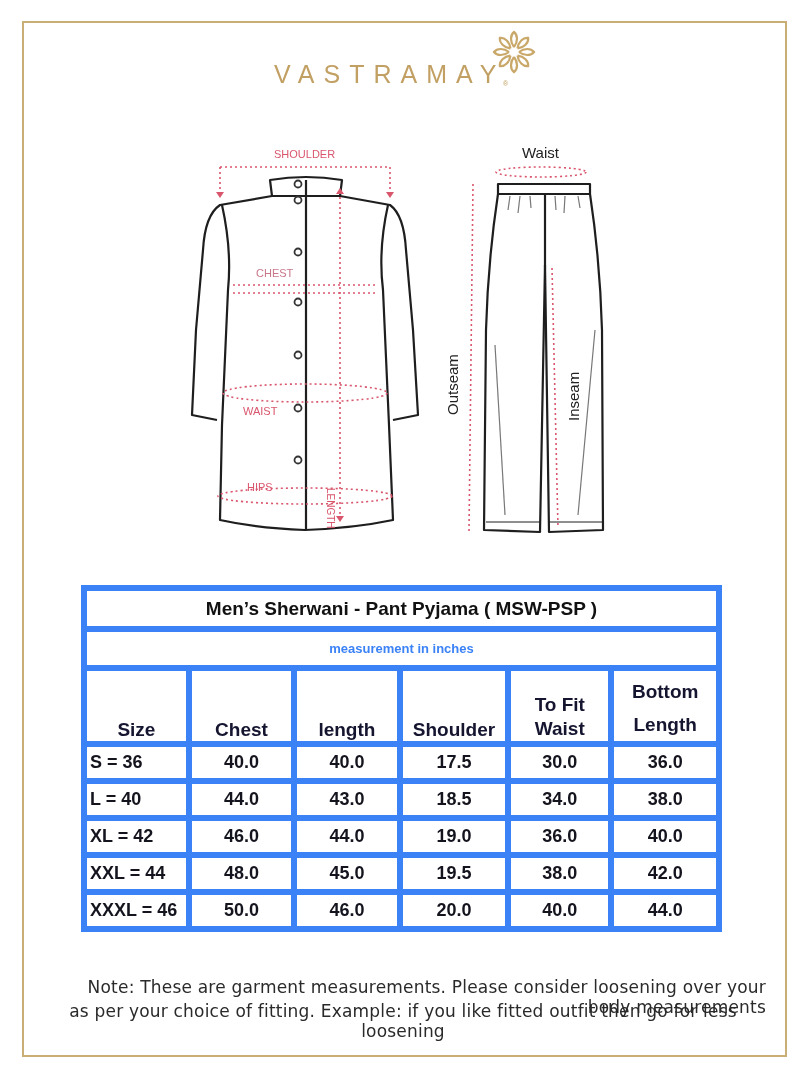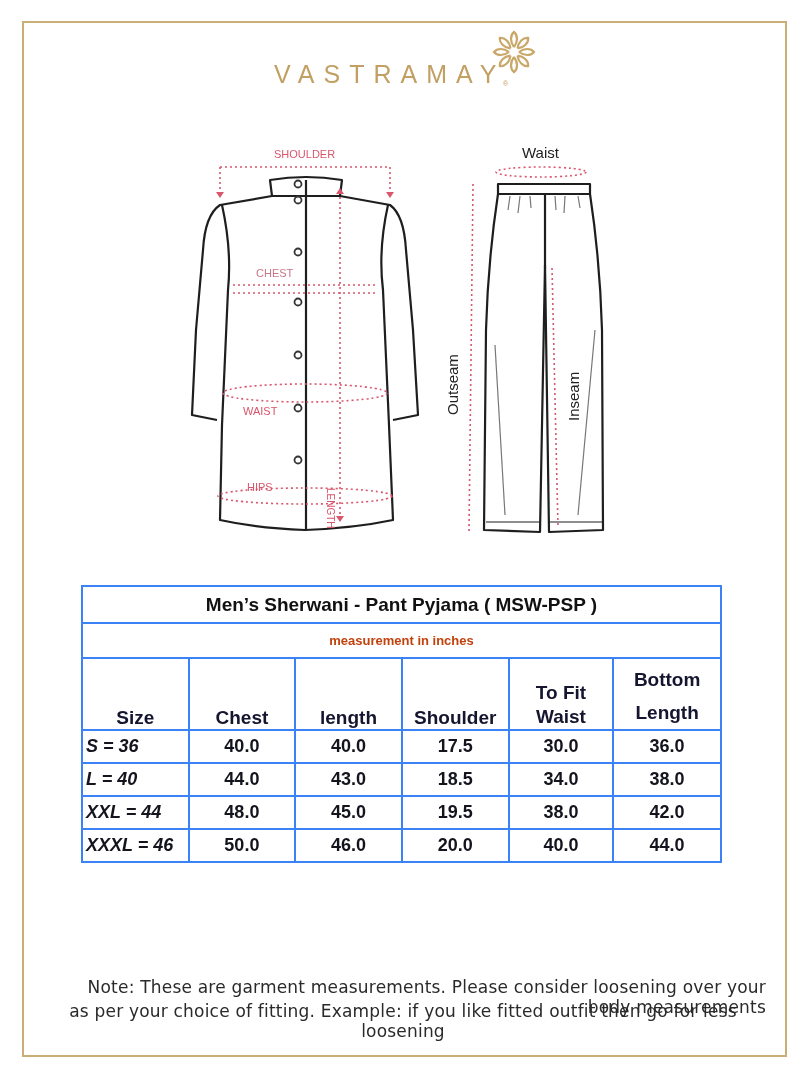--- a/index.html
+++ b/index.html
@@ -6,27 +6,27 @@
   body { width: 810px; height: 1080px; position: relative; overflow: hidden; font-family: "DejaVu Sans", sans-serif; }
   .frame { position: absolute; left: 22px; top: 21px; width: 765px; height: 1036px; border: 2px solid #c9ae75; box-sizing: border-box; }
   .brand { position: absolute; left: 266px; top: 60px; font-family: "Liberation Sans", sans-serif; font-size: 25px; letter-spacing: 9px; color: #c2a063; font-weight: normal; margin-left: 8px; }
   .reg { position: absolute; left: 503px; top: 80px; font-size: 7px; color: #c2a063; font-family: "Liberation Sans", sans-serif; }
   .logo-mark { position: absolute; left: 490px; top: 28px; width: 48px; height: 48px; }
   .diagram { position: absolute; left: 0; top: 0; width: 810px; height: 560px; }
   .lbl { position: absolute; font-family: "Liberation Sans", sans-serif; }
   .red-lbl { color: #d9566d; font-size: 11px; }
   .blk-lbl { color: #222; font-size: 15px; }
   table.size { position: absolute; left: 81px; top: 585px; width: 641px; border-collapse: collapse; }
-  table.size td, table.size th { border: 2px solid #3b82f6; padding: 0; text-align: center; font-family: "Liberation Sans", sans-serif; }
+  table.size td, table.size th { border: 6px solid #3b82f6; padding: 0; text-align: center; font-family: "Liberation Sans", sans-serif; }
   .t-title { height: 35px; font-size: 19px; font-weight: bold; color: #111; }
-  .t-sub { height: 33px; font-size: 13px; font-weight: bold; color: #c2410c; }
+  .t-sub { height: 33px; font-size: 13px; font-weight: bold; color: #3b82f6; }
   .t-head th { height: 66px; vertical-align: bottom; font-size: 19px; font-weight: bold; color: #151530; padding-bottom: 2px; }
   .t-head th.arial { font-family: "Liberation Sans", sans-serif; line-height: 24px; }
   .t-row td { height: 31px; font-size: 18px; font-weight: bold; color: #14141e; }
-  .t-row td.size-cell { text-align: left; padding-left: 3px; font-style: italic; }
+  .t-row td.size-cell { text-align: left; padding-left: 3px; }
   .note { position: absolute; left: 40px; width: 726px; font-family: "DejaVu Sans", sans-serif; font-size: 17px; color: #2a2a2a; text-align: right; letter-spacing: 0.2px; }
 </style>
 </head>
 <body>
 
 <div class="frame"></div>
 
 <div class="brand">VASTRAMAY</div>
 <div class="reg">®</div>
 <svg class="logo-mark" viewBox="0 0 48 48">
@@ -149,20 +149,28 @@
   </tr>
   <tr class="t-row">
     <td class="size-cell">L = 40</td>
     <td>44.0</td>
     <td>43.0</td>
     <td>18.5</td>
     <td>34.0</td>
     <td>38.0</td>
   </tr>
   <tr class="t-row">
+    <td class="size-cell">XL = 42</td>
+    <td>46.0</td>
+    <td>44.0</td>
+    <td>19.0</td>
+    <td>36.0</td>
+    <td>40.0</td>
+  </tr>
+  <tr class="t-row">
     <td class="size-cell">XXL = 44</td>
     <td>48.0</td>
     <td>45.0</td>
     <td>19.5</td>
     <td>38.0</td>
     <td>42.0</td>
   </tr>
   <tr class="t-row">
     <td class="size-cell">XXXL = 46</td>
     <td>50.0</td>

